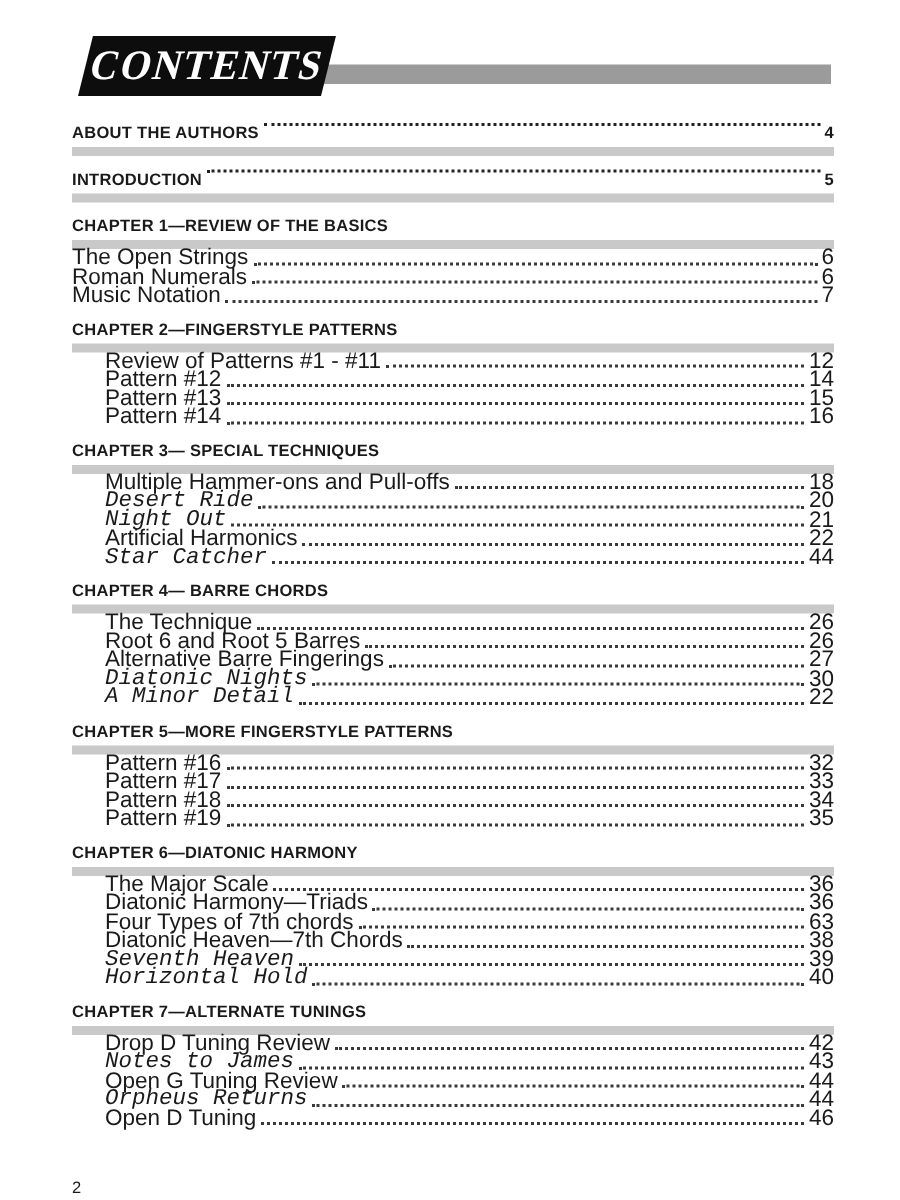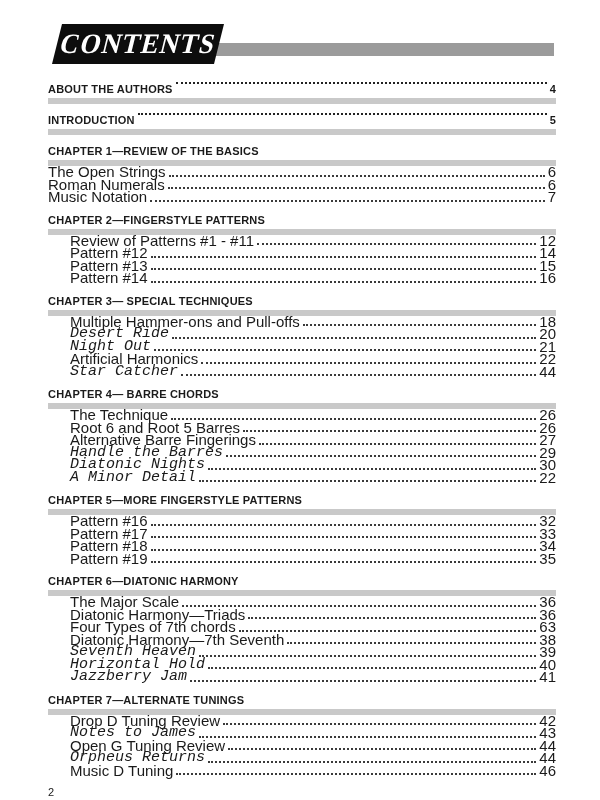--- a/index.html
+++ b/index.html
@@ -183,25 +183,20 @@
           <span>Root 6 and Root 5 Barres</span>
           <span class="dots"></span>
           <span class="pg">26</span>
         </div>
         <div class="item-row indent">
           <span>Alternative Barre Fingerings</span>
           <span class="dots"></span>
           <span class="pg">27</span>
         </div>
         <div class="item-row indent">
-          <span class="it">Handle the Barres</span>
-          <span class="dots"></span>
-          <span class="pg">29</span>
-        </div>
-        <div class="item-row indent">
           <span class="it">Diatonic Nights</span>
           <span class="dots"></span>
           <span class="pg">30</span>
         </div>
         <div class="item-row indent">
           <span class="it">A Minor Detail</span>
           <span class="dots"></span>
           <span class="pg">22</span>
         </div>
       </div>
@@ -245,39 +240,34 @@
           <span>Diatonic Harmony—Triads</span>
           <span class="dots"></span>
           <span class="pg">36</span>
         </div>
         <div class="item-row indent">
           <span>Four Types of 7th chords</span>
           <span class="dots"></span>
           <span class="pg">63</span>
         </div>
         <div class="item-row indent">
-          <span>Diatonic Harmony—7th Seventh</span>
+          <span>Diatonic Heaven—7th Chords</span>
           <span class="dots"></span>
           <span class="pg">38</span>
         </div>
         <div class="item-row indent">
           <span class="it">Seventh Heaven</span>
           <span class="dots"></span>
           <span class="pg">39</span>
         </div>
         <div class="item-row indent">
           <span class="it">Horizontal Hold</span>
           <span class="dots"></span>
           <span class="pg">40</span>
         </div>
-        <div class="item-row indent">
-          <span class="it">Jazzberry Jam</span>
-          <span class="dots"></span>
-          <span class="pg">41</span>
-        </div>
       </div>
       <div class="section">
         <div class="heading-row">
           <span>CHAPTER 7—ALTERNATE TUNINGS</span>
         </div>
         <div class="graybar"></div>
         <div class="item-row indent">
           <span>Drop D Tuning Review</span>
           <span class="dots"></span>
           <span class="pg">42</span>
@@ -291,21 +281,21 @@
           <span>Open G Tuning Review</span>
           <span class="dots"></span>
           <span class="pg">44</span>
         </div>
         <div class="item-row indent">
           <span class="it">Orpheus Returns</span>
           <span class="dots"></span>
           <span class="pg">44</span>
         </div>
         <div class="item-row indent">
-          <span>Music D Tuning</span>
+          <span>Open D Tuning</span>
           <span class="dots"></span>
           <span class="pg">46</span>
         </div>
       </div>
     </div>
 
   <div class="footer-pagenum">2</div>
 </div>
 
 </body></html>

